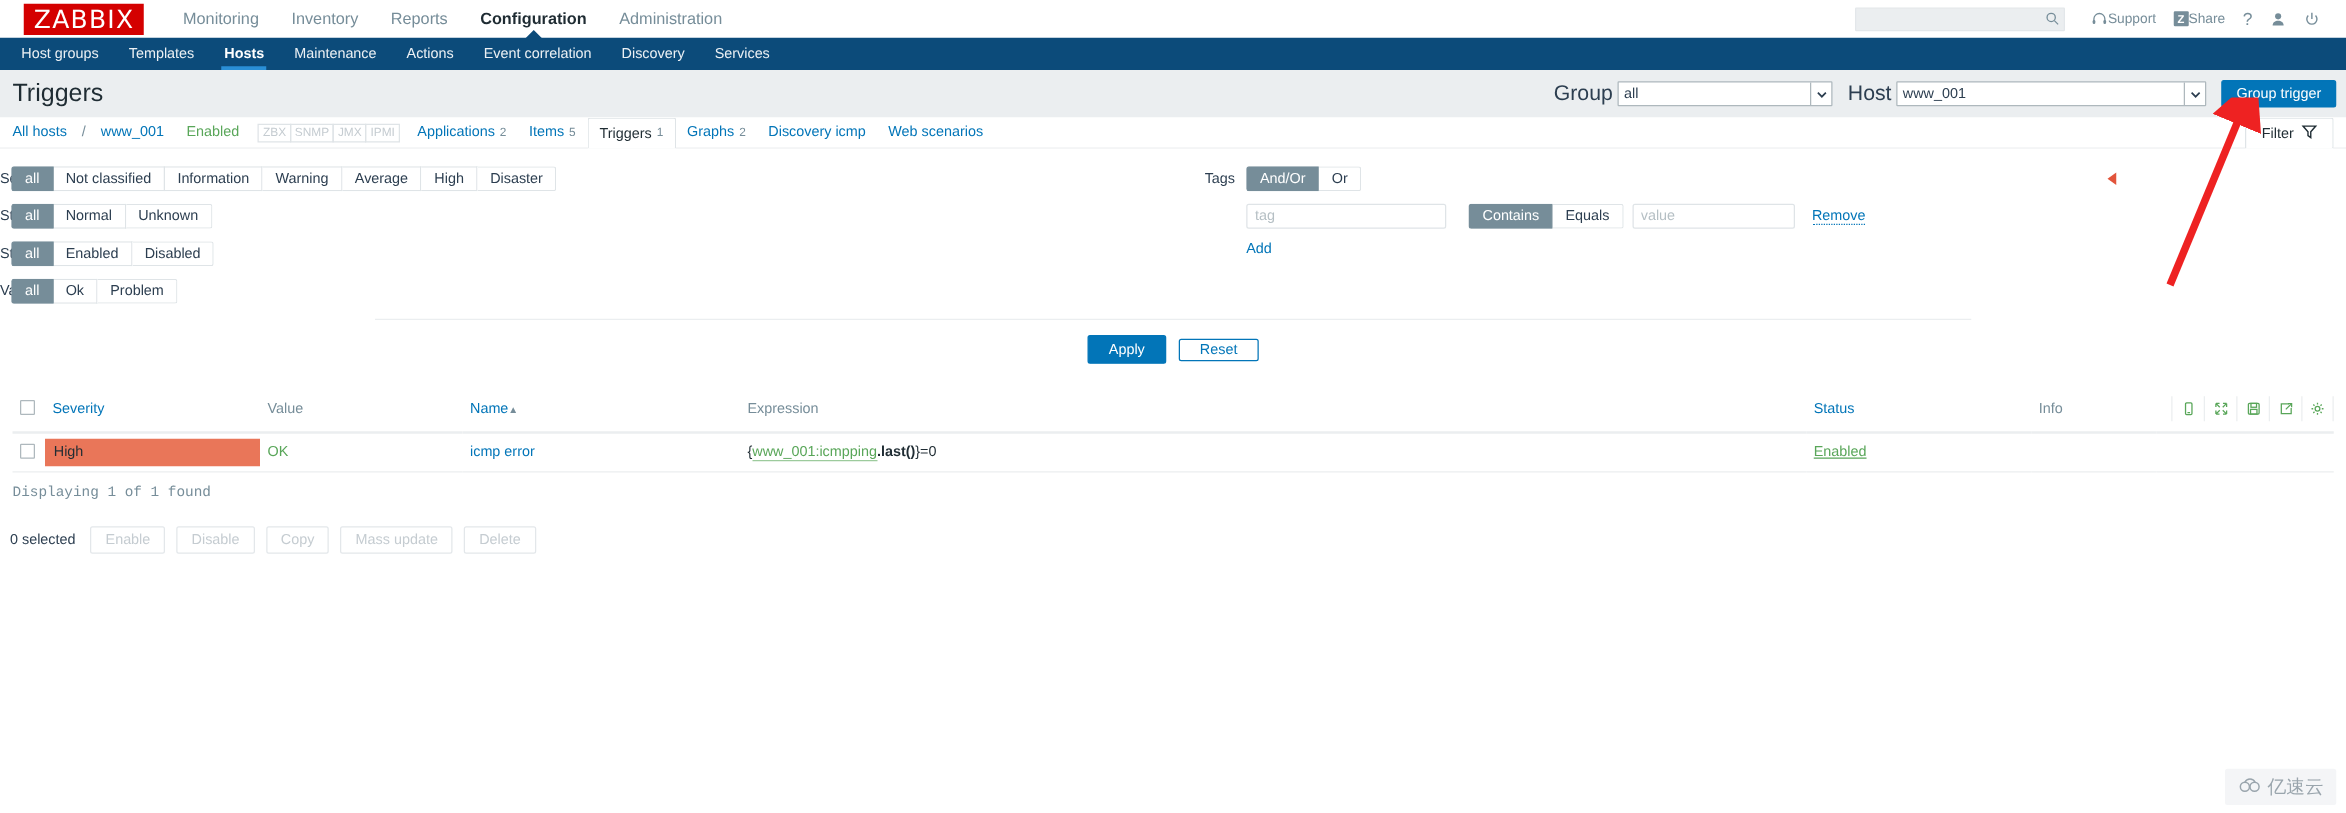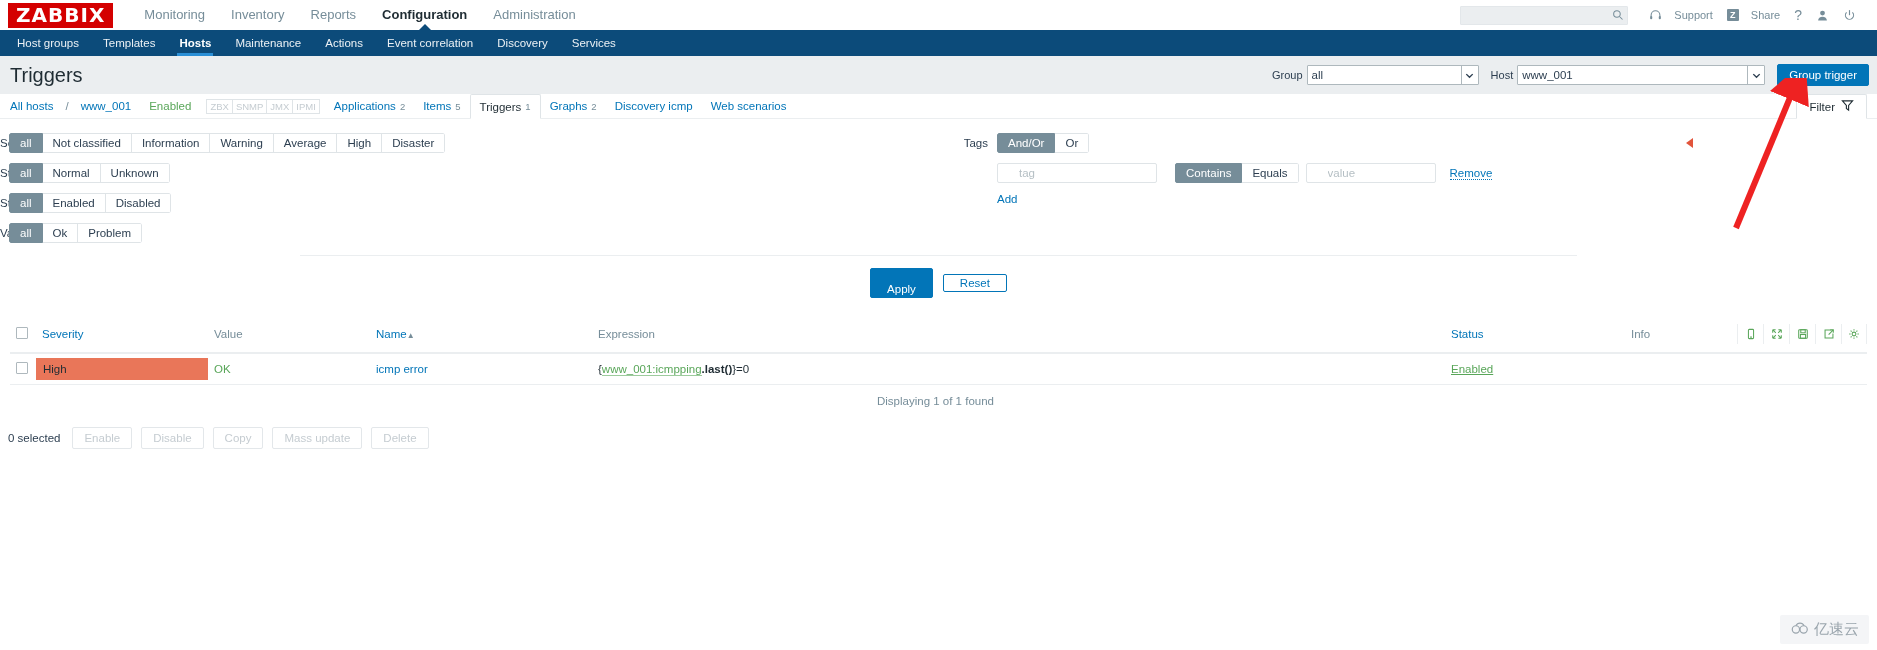--- a/index.html
+++ b/index.html
@@ -18,25 +18,25 @@
     height: 30px;
     background: #fff;
     display: flex;
     align-items: center;
     padding: 0 14px 0 0;
     position: relative;
   }
   .logo {
     background: #d40000;
     color: #fff;
-    font-weight: bold;
+    font-weight: normal;
     font-size: 20px;
     letter-spacing: 1px;
     padding: 1px 8px 2px 8px;
-    margin-left: 8px;
+    margin-left: 19px;
     margin-right: 18px;
     line-height: 22px;
     font-family: "DejaVu Sans", sans-serif;
   }
   .mainnav { display: flex; align-items: center; gap: 0; height: 30px;}
   .mainnav a {
     color: #768d99;
     text-decoration: none;
     font-size: 13px;
     padding: 6px 13px 8px 13px;
@@ -73,21 +73,21 @@
     padding: 0 20px 0 5px;
     color: #2c3e50;
     font-family: "Liberation Sans", sans-serif;
   }
   .search-ico {
     position: absolute; right: 4px; top: 3px;
     width: 12px; height: 12px;
     color: #768d99;
   }
   .tr-item {
-    display: flex; align-items: center; gap: 12px;
+    display: flex; align-items: center; gap: 0;
     color: #768d99; font-size: 11px; text-decoration: none;
     padding: 0 7px; height: 30px;
   }
   .zshare {
     background: #768d99; color: #fff; font-weight: bold;
     font-size: 9px; width: 12px; height: 12px; line-height: 12px;
     text-align: center; border-radius: 1px; display:inline-block;
   }
   .icon-sm { width: 13px; height: 13px; display:inline-block; }
 
@@ -118,21 +118,21 @@
   
   .pagehead {
     background: #ebeef0;
     height: 38px;
     display: flex;
     align-items: center;
     padding: 0 8px 0 10px;
   }
   .pagetitle { font-size: 20px; color: #1f2c33; font-weight: normal; }
   .head-right { margin-left: auto; display: flex; align-items: center; gap: 0; }
-  .fld-label { font-size: 11px; color: #2c3e50; margin-right: 4px; }
+  .fld-label { font-size: 17px; color: #2c3e50; margin-right: 4px; }
   .sel {
     height: 20px;
     border: 1px solid #aeb8bd;
     background: #fff;
     font-size: 11.5px;
     padding: 0 20px 0 4px;
     position: relative;
     display: flex; align-items: center;
     color: #2c3e50;
     border-radius: 1px;
@@ -242,40 +242,40 @@
   .radioset .ro:last-child { border-radius: 0 2px 2px 0;}
   .radioset .ro.sel {
     background: #768d99; color: #fff; border-color: #768d99;
   }
 
   .txtinput {
     height: 20px;
     border: 1px solid #dfe4e7;
     border-radius: 2px;
     font-size: 11.5px;
-    padding: 0 21px;
+    padding: 0 6px;
     color: #2c3e50;
     font-family: "Liberation Sans", sans-serif;
     background: #fff;
   }
   .txtinput::placeholder { color: #b5bfc4; }
   .lnk { color: #0275b8; font-size: 11.5px; text-decoration: none; border-bottom: 1px dotted #0275b8; cursor:pointer;}
   .lnk-plain { color: #0275b8; font-size: 11.5px; text-decoration: none; cursor:pointer;}
 
   .filter-sep {
     border-top: 1px solid #ebeef0;
     margin: 2px 300px 0 300px;
   }
   .filter-actions {
     display: flex; justify-content: center; align-items: center;
     gap: 10px; padding: 12px 0 10px 0;
   }
   .btn-apply {
     background: #0275b8; color: #fff; border: 1px solid #0275b8;
-    border-radius: 2px; height: 23px; padding: 14px 16px; font-size: 11.5px;
+    border-radius: 2px; height: 23px; padding: 4px 16px; font-size: 11.5px;
     cursor: pointer; font-family: "Liberation Sans", sans-serif;
   }
   .btn-reset {
     background: #fff; color: #0275b8; border: 1px solid #0275b8;
     border-radius: 2px; height: 18px; padding: 0 16px; font-size: 11.5px;
     cursor: pointer; font-family: "Liberation Sans", sans-serif;
   }
 
   
   .tablewrap { background: #fff; padding: 0 10px; }
@@ -314,22 +314,23 @@
   .expr-txt { color: #1f2c33; }
   .thead-icons { display: flex; justify-content: flex-end; gap: 0; }
   .thead-icons .ic {
     width: 26px; height: 20px;
     display: flex; align-items: center; justify-content: center;
     border-left: 1px solid #ebeef0;
     color: #59a659;
   }
   .thead-icons .ic:last-child { border-right: 1px solid #ebeef0; }
   .found {
-    text-align: center; color: #768d99; font-size: 11.5px;
+    text-align: left; color: #768d99; font-size: 11.5px;
     padding: 10px 6px 10px 0;
+    font-family: Liberation Mono, monospace;
   }
 
   
   .footact {
     display: flex; align-items: center; gap: 9px;
     padding: 10px 0 0 8px;
     background: #fff;
   }
   .selcount { font-size: 11.5px; color: #2c3e50; margin-right: 3px; }
   .btn-dis {

